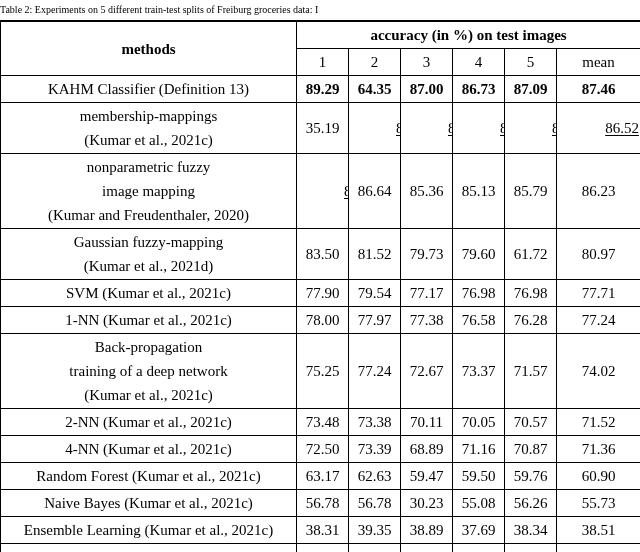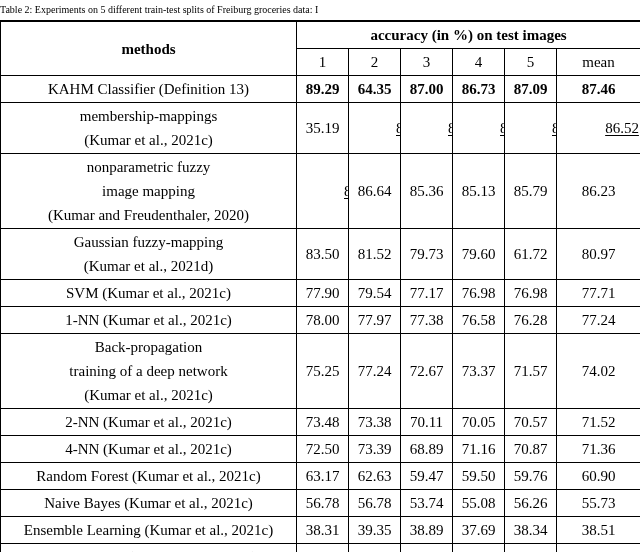--- a/index.html
+++ b/index.html
@@ -204,21 +204,21 @@
           <td class="val normal"><span>59.50</span></td>
           <td class="val normal"><span>59.76</span></td>
           <td class="val normal"><span>60.90</span></td>
         </tr>
         <tr>
           <td class="method">
             <div class="mline">Naive Bayes (Kumar et al., 2021c)</div>
           </td>
           <td class="val normal"><span>56.78</span></td>
           <td class="val normal"><span>56.78</span></td>
-          <td class="val normal"><span>53.74</span></td>
+          <td class="val normal"><span>30.23</span></td>
           <td class="val normal"><span>55.08</span></td>
           <td class="val normal"><span>56.26</span></td>
           <td class="val normal"><span>55.73</span></td>
         </tr>
         <tr>
           <td class="method">
             <div class="mline">Ensemble Learning (Kumar et al., 2021c)</div>
           </td>
           <td class="val normal"><span>38.31</span></td>
           <td class="val normal"><span>39.35</span></td>

